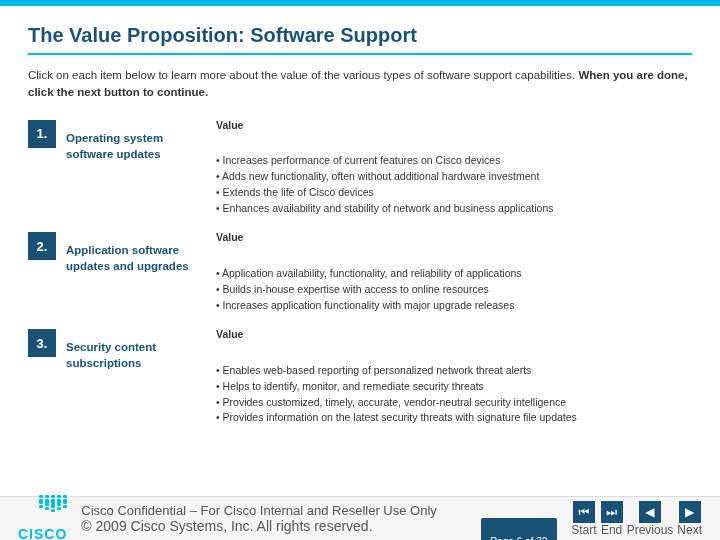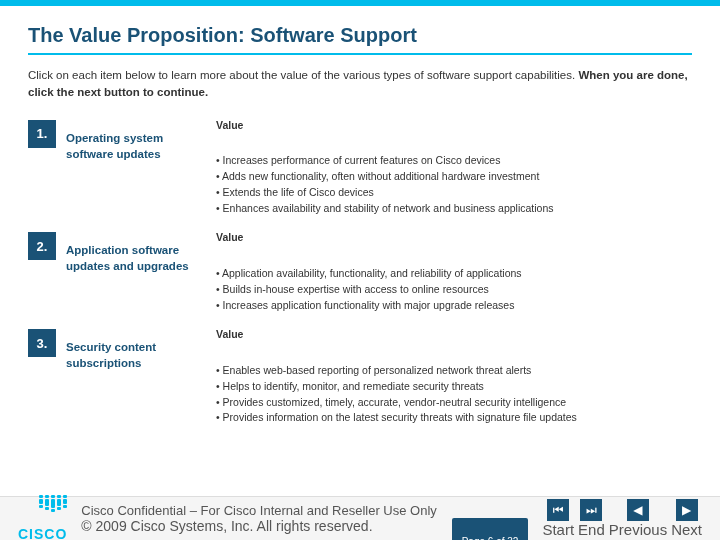--- a/index.html
+++ b/index.html
@@ -181,21 +181,21 @@
       width: 22px;
       height: 22px;
       display: flex;
       align-items: center;
       justify-content: center;
       cursor: pointer;
       font-size: 12px;
     }
 
     .nav-btn-label {
-      font-size: 15px;
+      font-size: 12px;
       color: #555;
     }
 
     .nav-item {
       display: flex;
       flex-direction: column;
       align-items: center;
     }
   </style>
 </head>

